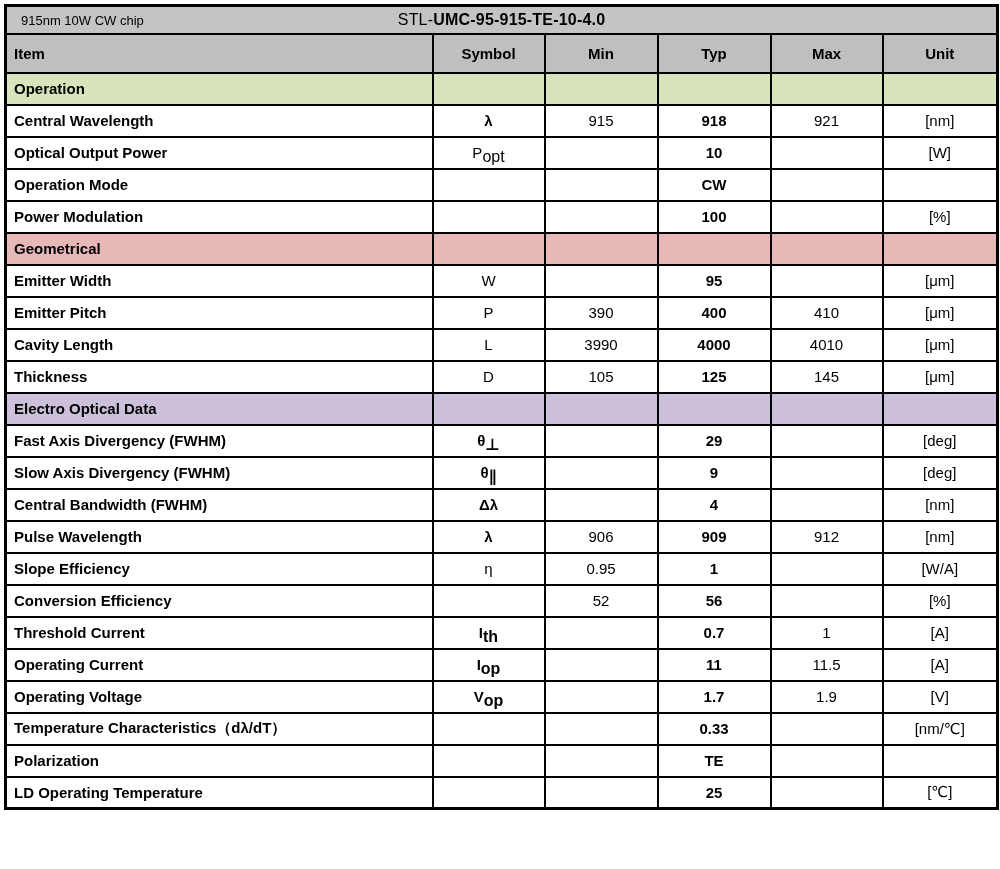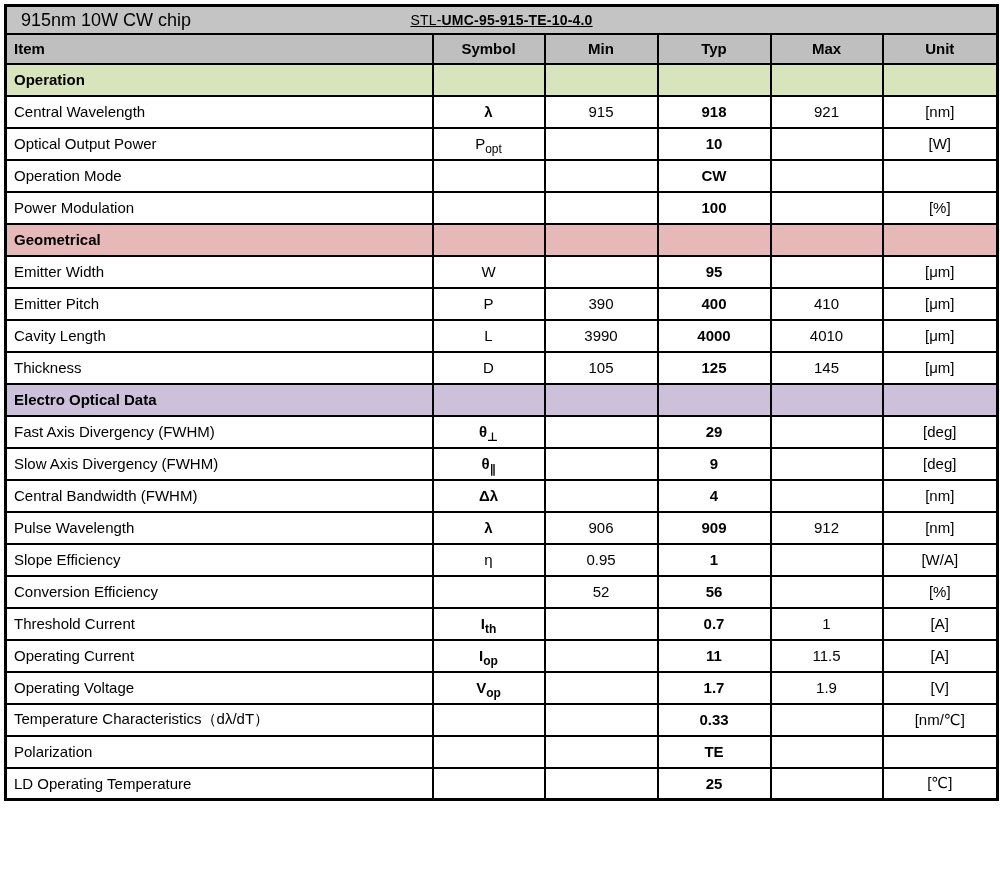--- a/index.html
+++ b/index.html
@@ -44,45 +44,45 @@
     background:var(--title_bg);
     height:28px;
     position:relative;
     text-align:center;
   }
   .chip-label{
     position:absolute;
     left:14px;
     top:50%;
     transform:translateY(-50%);
-    font-size:18px;
+    font-size:13px;
     font-weight:normal;
   }
-  .model{font-size:14px;letter-spacing:.2px;text-decoration:underline;}
+  .model{font-size:16px;letter-spacing:.2px;}
   .model b{font-weight:bold;}
   
   tr.header-row th{
     background:var(--header_bg);
     font-weight:bold;
     text-align:center;
-    height:30px;
+    height:39px;
   }
   tr.header-row th.ci{text-align:left;padding-left:7px;}
   
   tr.sec td{font-weight:bold;}
   tr.sec-green td{background:var(--operation_bg);}
   tr.sec-pink td{background:var(--geometrical_bg);}
   tr.sec-purple td{background:var(--electro_bg);margin-top:20px;}
   
-  td.ci{text-align:left;padding-left:7px;}
+  td.ci{text-align:left;padding-left:7px;font-weight:bold;}
   td.cs,td.cn,td.ct,td.cu{text-align:center;}
   td.ct{font-weight:bold;}
   td.cu{font-weight:normal;}
   td.cs.b{font-weight:bold;}
-  td.cs sub{font-size:12px;line-height:0;margin-top:47px;}
+  td.cs sub{font-size:16px;line-height:0;margin-top:47px;}
 </style>
 </head>
 <body>
 
 <div class="page">
   <table class="spec-table">
     <colgroup>
       <col class="c-item">
         <col class="c-symbol">
         <col class="c-min">

